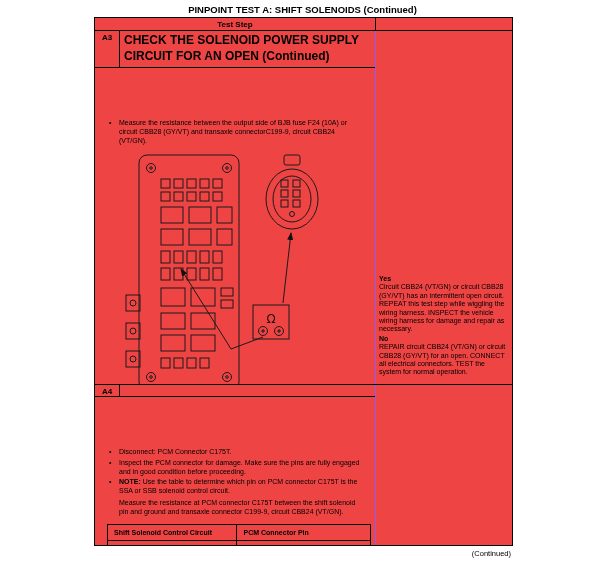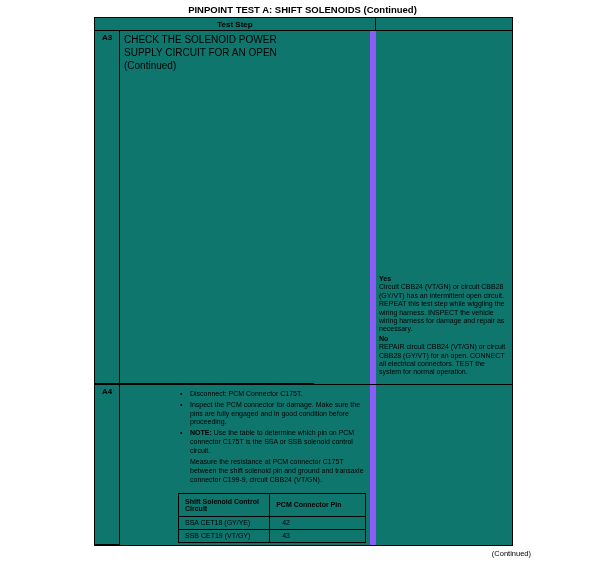--- a/index.html
+++ b/index.html
@@ -8,47 +8,47 @@
     position:relative; width:605px; height:565px; background:#ffffff;
     font-family:"Liberation Sans", sans-serif; color:#000;
     overflow:hidden;
   }
   .doc-title {
     position:absolute; top:4px; left:0; width:100%;
     text-align:center; font-weight:bold; font-size:9.5px;
   }
   .main-table {
     position:absolute; left:94px; top:17px; width:419px;
-    border:1px solid #000; background:#0f766e;
+    border:1px solid #000; background:#ef4444;
   }
   .thead { display:flex; border-bottom:1px solid #000; height:13px; }
   .th {
     display:flex; align-items:center; justify-content:center;
     font-weight:bold; font-size:8px;
   }
   .th.left  { width:281px; border-right:1px solid #000; }
   .th.right { flex:1; }
 
   .trow { display:flex; }
   .row-a3 { height:354px; border-bottom:1px solid #000; }
   .row-a4 { height:160px; }
 
   .cell-left {
-    width:281px; border-right:6px solid #8b5cf6;
-    display:flex; flex-direction:row; overflow:hidden;gap:46px;
+    width:281px; border-right:1px solid #8b5cf6;
+    display:flex; flex-direction:column; overflow:hidden;gap:46px;
   }
   .cell-right { flex:1; padding:2px 3px; font-size:7px; line-height:1.2; overflow:hidden; }
 
   .step-header { display:flex; border-bottom:1px solid #000; }
   .step-id {
     width:25px; border-right:1px solid #000; font-weight:bold; font-size:8px;
     display:flex; align-items:flex-start; justify-content:center; padding-top:2px;
   }
   .step-title {
-    flex:1; font-weight:normal; font-size:10px; line-height:1.3;
+    flex:1; font-weight:bold; font-size:12px; line-height:1.3;
     padding:2px 4px 3px 4px; max-width:250px;
   }
   .step-content { flex:1; display:flex; flex-direction:column; padding:3px 4px 4px 6px; overflow:hidden; }
 
   .bullet { display:flex; margin:2px 0 0 8px; }
   .bmark { font-size:7px; line-height:1.25; width:10px; flex:0 0 10px; }
   .btext { font-size:7px; line-height:1.25; max-width:245px; }
   .btext.bold { font-weight:bold; }
   .btext b { font-weight:bold; }
 
@@ -69,21 +69,21 @@
     border-collapse:collapse; margin:8px 0 0 6px; font-size:7px;
   }
   .inner-table th, .inner-table td { border:1px solid #000; text-align:left; }
   .inner-table th { font-weight:bold; padding:4px 6px; }
   .inner-table td { padding:2.5px 6px; }
   .inner-table th.col-circuit, .inner-table td.col-circuit { width:132px; }
   .inner-table th.col-pin { width:136px; }
   .inner-table td.col-pin { padding-left:12px; }
 
   .continued {
-    position:absolute; left:112px; top:549px; width:419px;
+    position:absolute; left:92px; top:549px; width:419px;
     text-align:right; font-size:7.5px;
   }
 </style>
 </head>
 <body>
 
 <div class="page">
 
   <div class="doc-title">PINPOINT TEST  A: SHIFT SOLENOIDS (Continued)</div>
 

